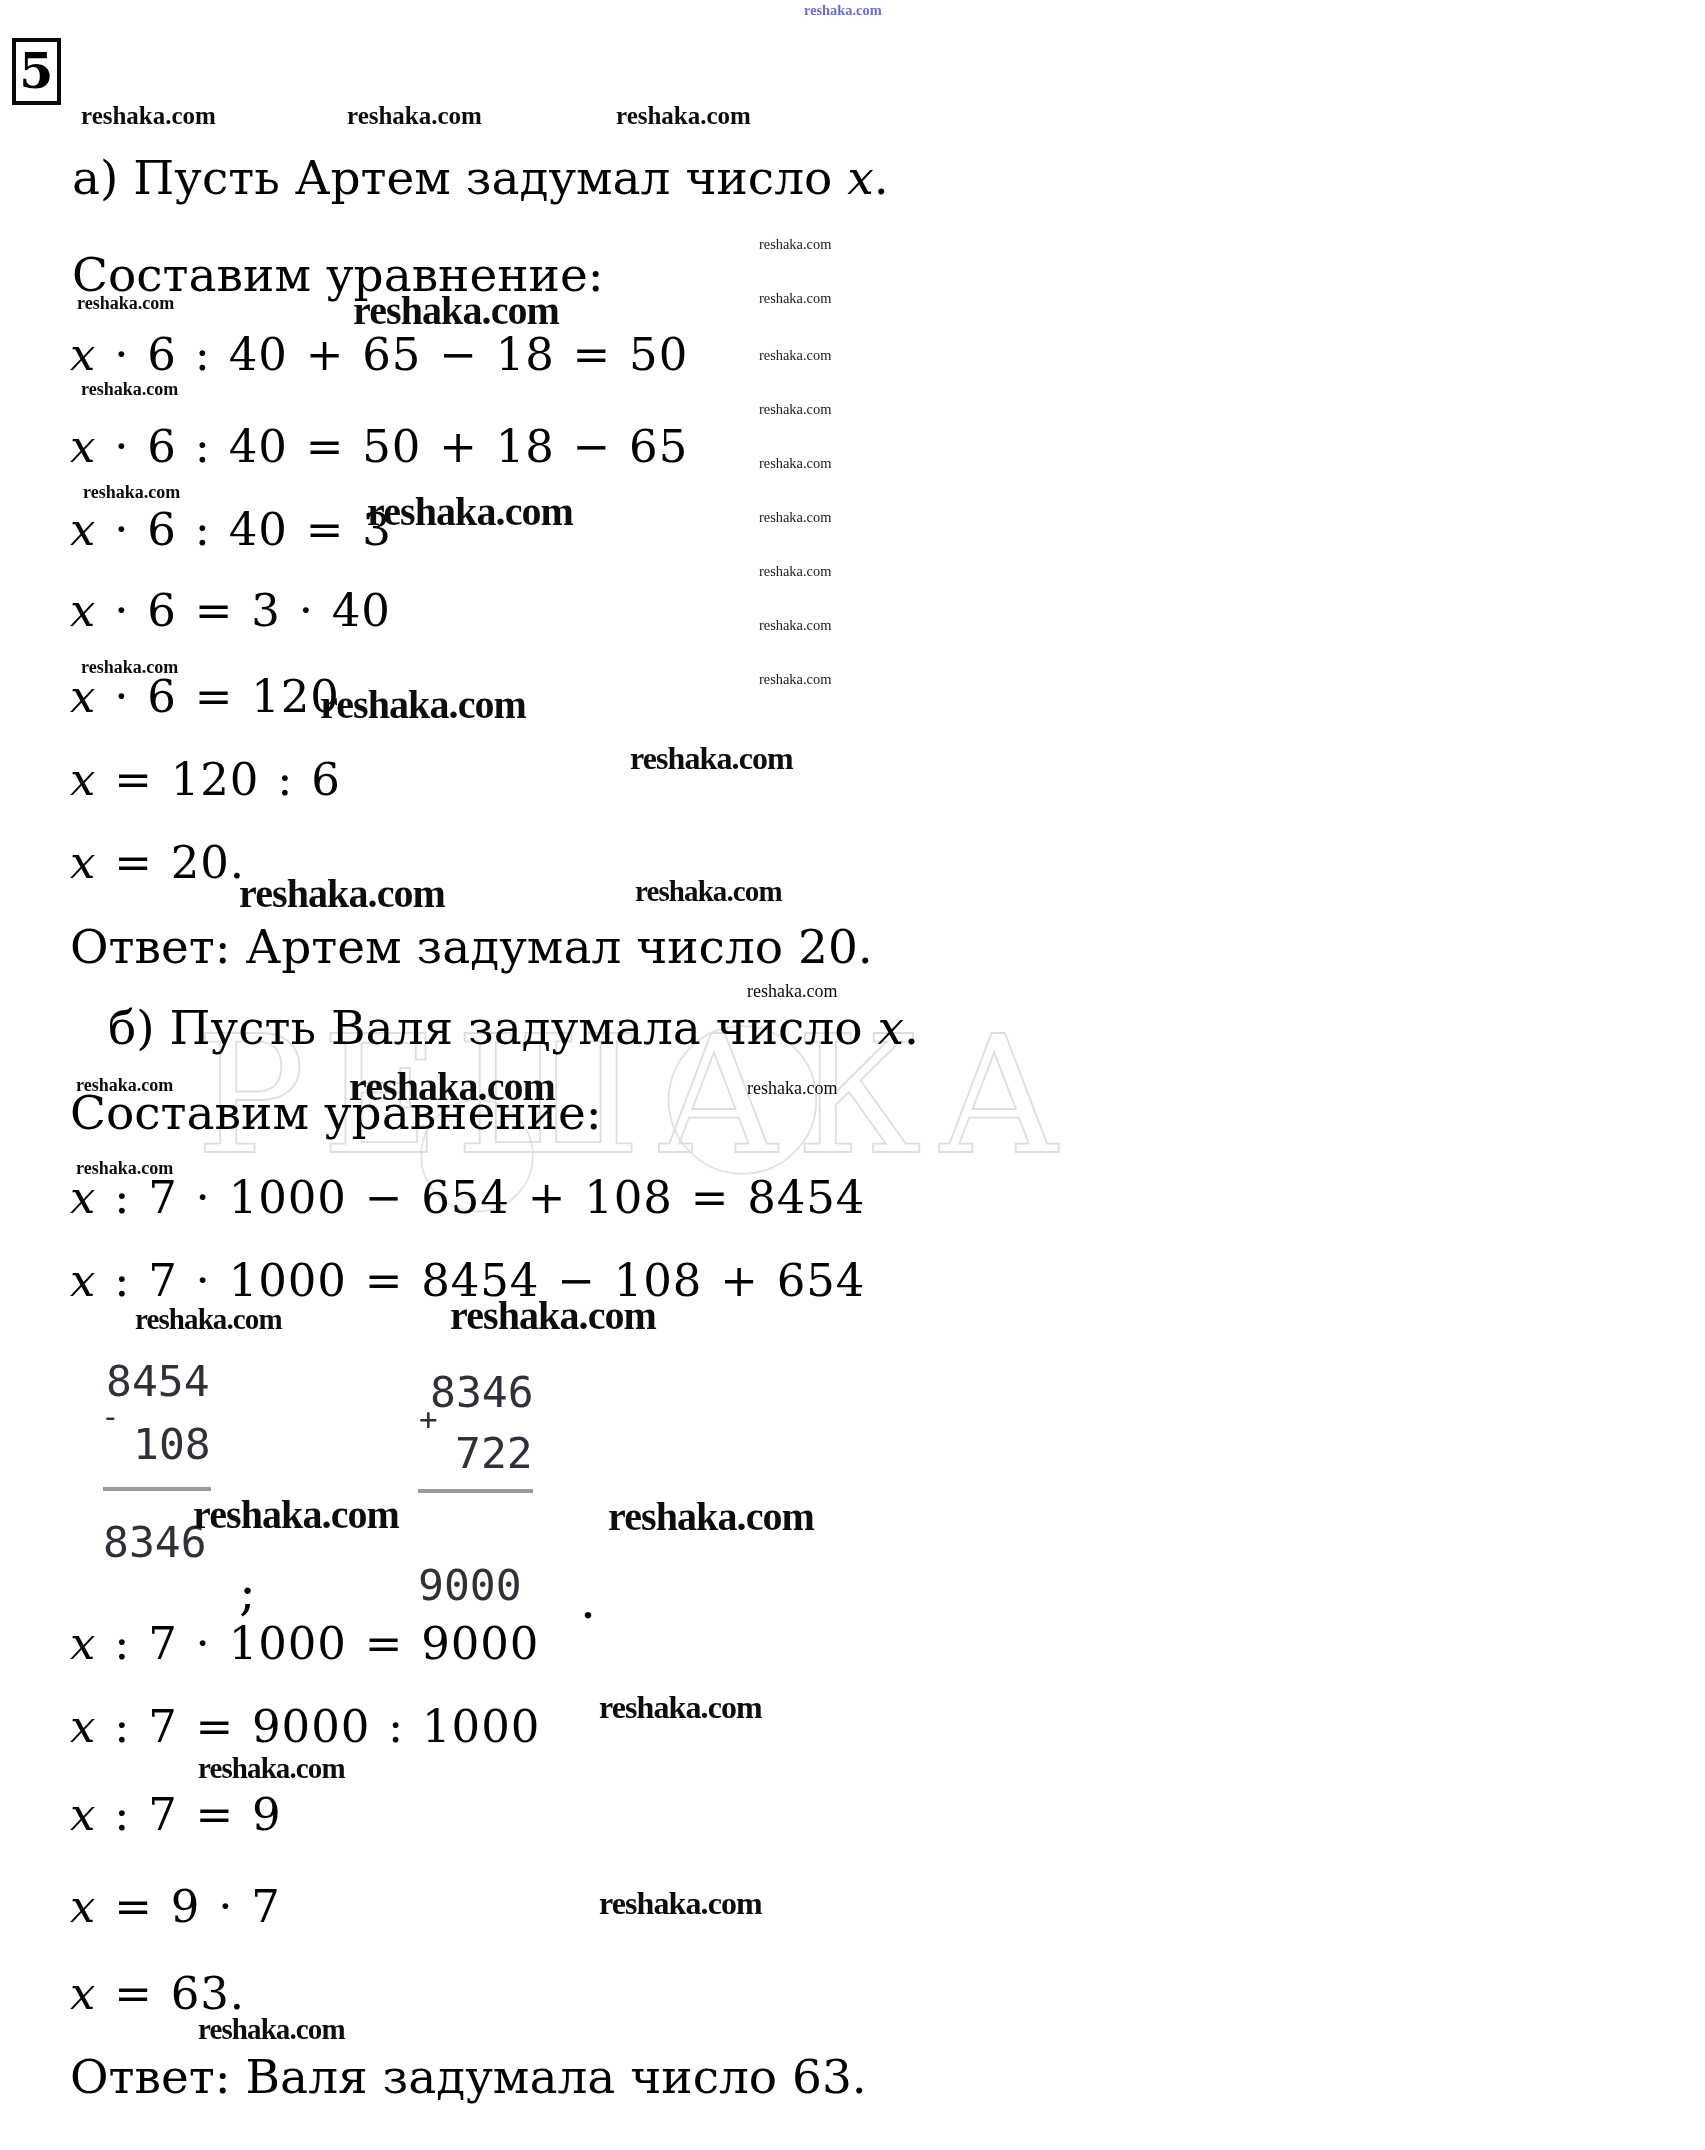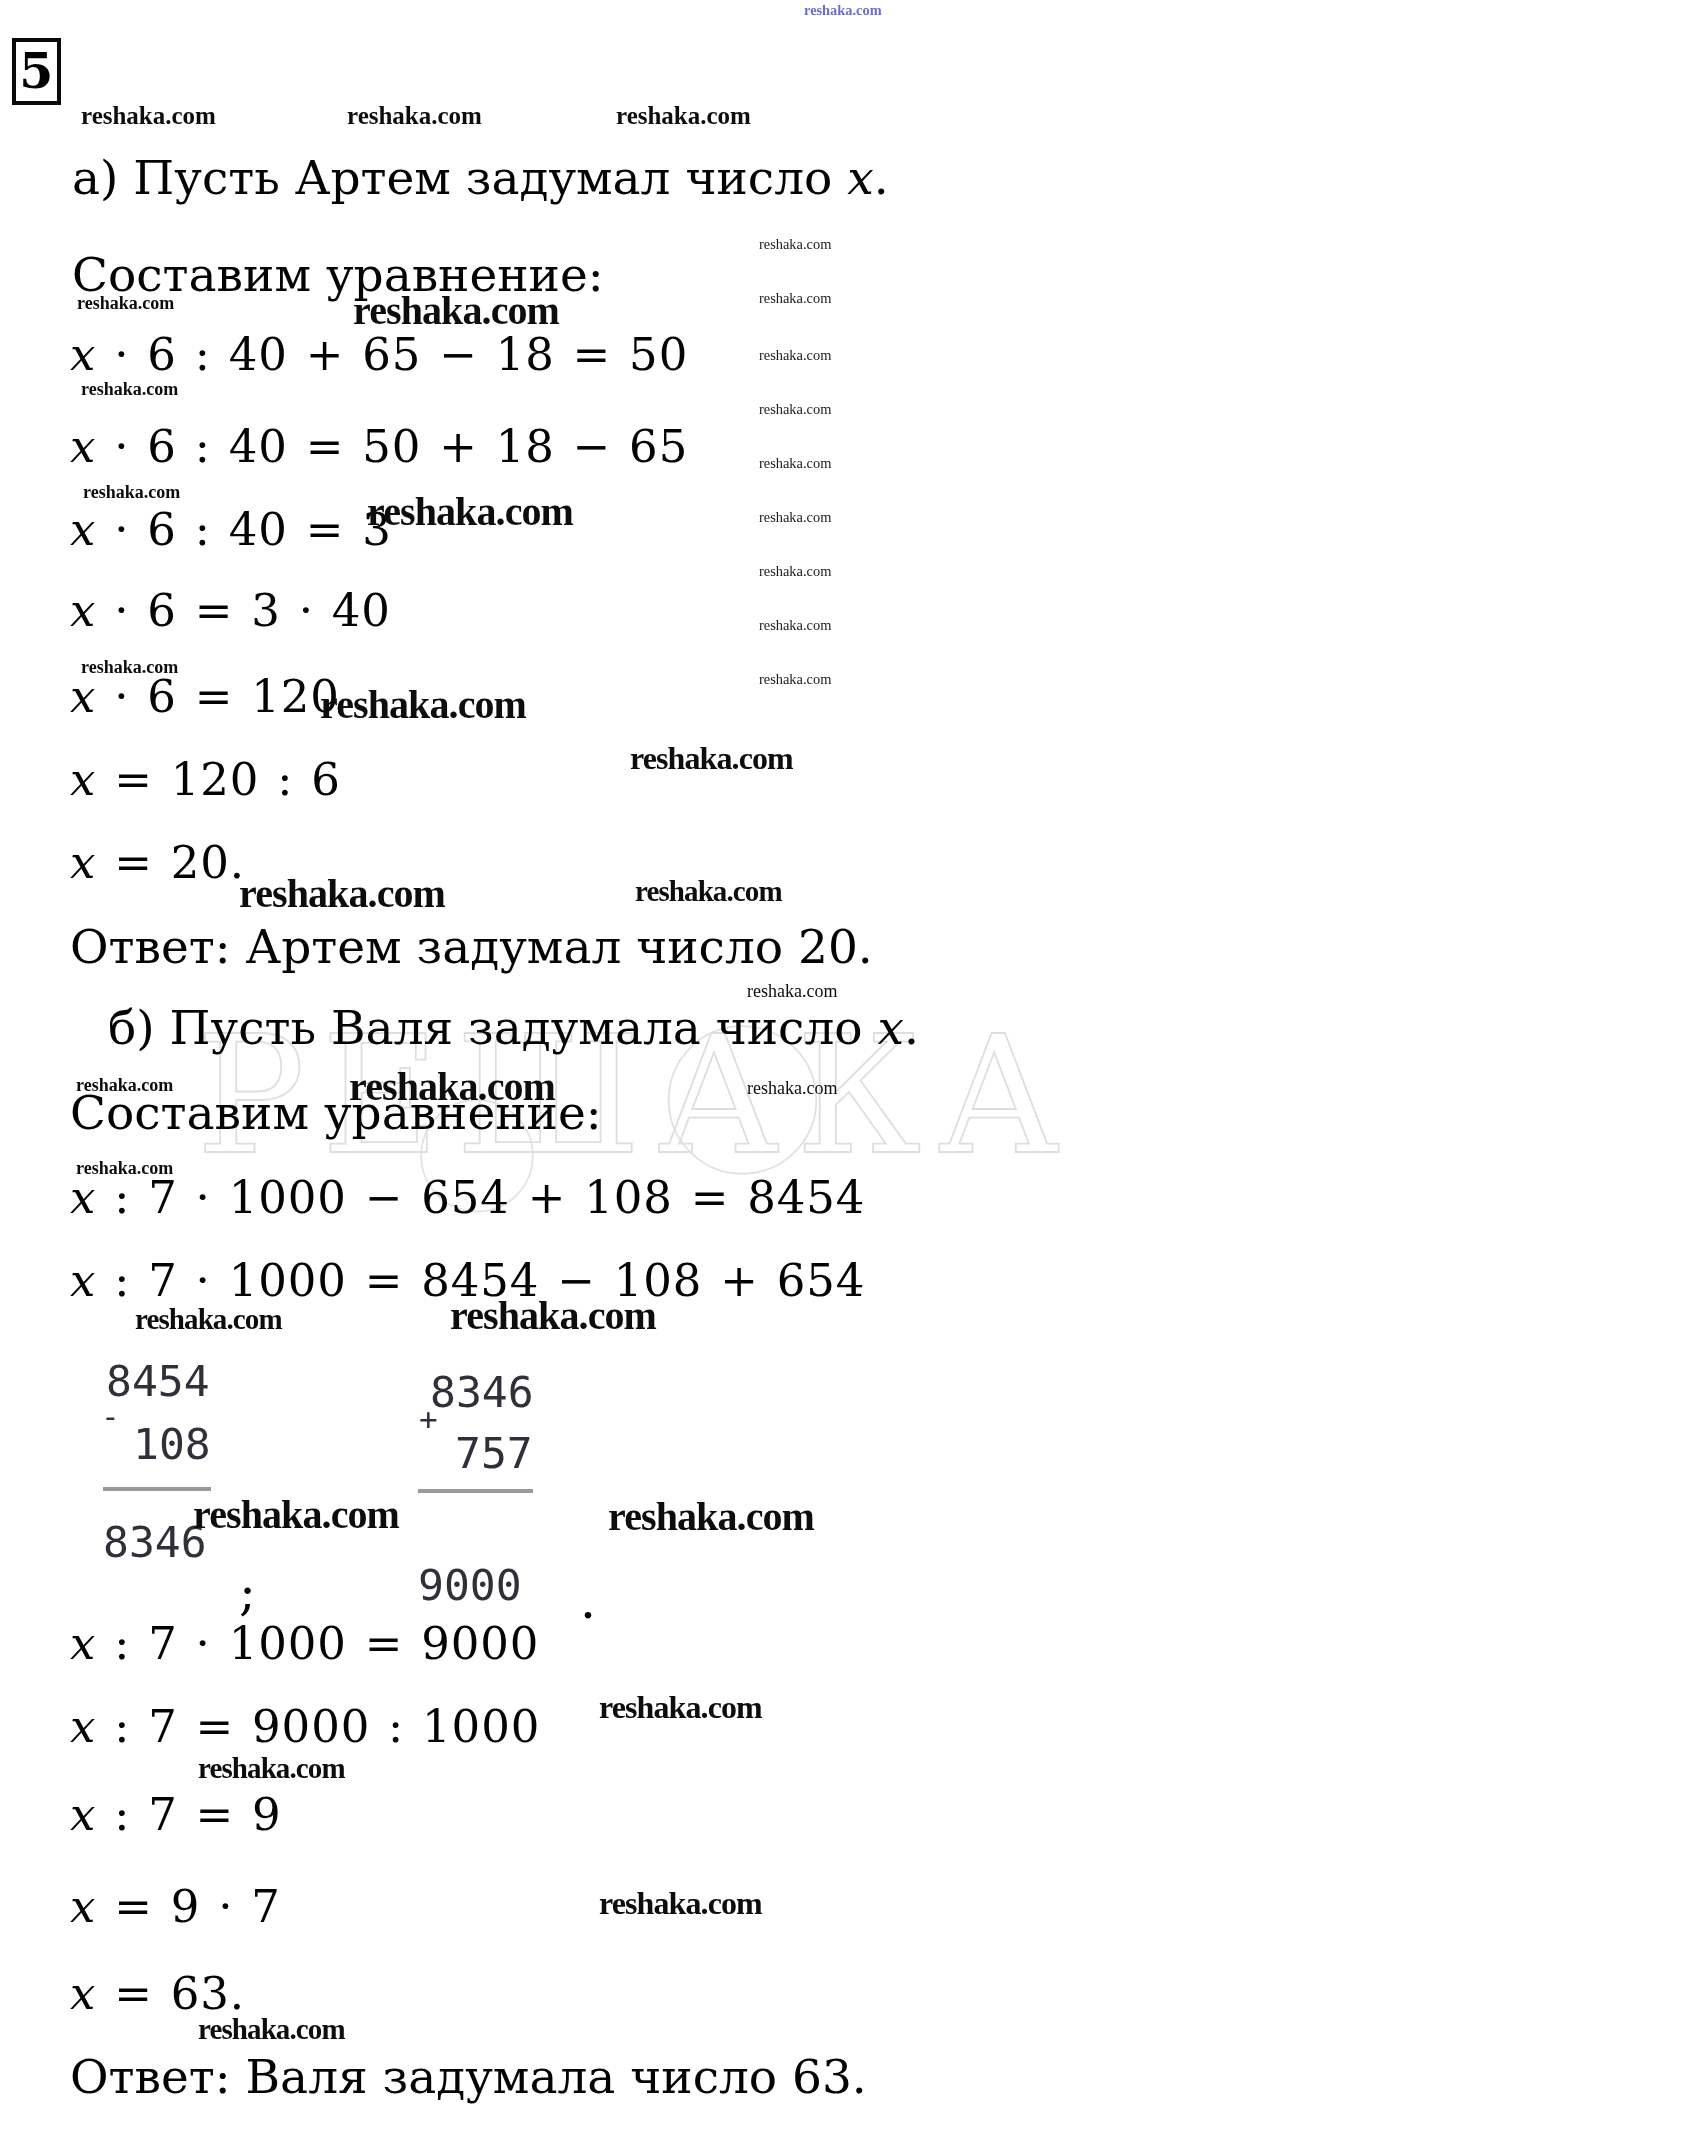--- a/index.html
+++ b/index.html
@@ -109,21 +109,21 @@
 
 <div class="abs mono" style="left:106px;top:1357px;">8454</div>
 <div class="abs mono-sign" style="left:101px;top:1399px;">-</div>
 <div class="abs mono" style="left:133px;top:1420px;">108</div>
 <div class="abs hline" style="left:103px;top:1487px;width:108px;"></div>
 <div class="abs mono" style="left:103px;top:1518px;">8346</div>
 <div class="abs term" style="left:239px;top:1564px;">;</div>
 
 <div class="abs mono" style="left:430px;top:1368px;">8346</div>
 <div class="abs mono-sign" style="left:419px;top:1402px;">+</div>
-<div class="abs mono" style="left:455px;top:1429px;">757</div>
+<div class="abs mono" style="left:455px;top:1429px;">722</div>
 <div class="abs hline" style="left:418px;top:1489px;width:115px;"></div>
 <div class="abs mono" style="left:418px;top:1532px;margin-top:29px;">9000</div>
 <div class="abs term" style="left:580px;top:1573px;">.</div>
 
 <span class="abs wm wm-lg" style="left:193px;top:1492px;">reshaka.com</span>
 <span class="abs wm wm-lg" style="left:608px;top:1494px;">reshaka.com</span>
 
 <div class="abs eq mathify" style="left:70px;top:1618px;"><span class="mvar">x</span> : 7 · 1000 = 9000</div>
 
 <div class="abs eq mathify" style="left:70px;top:1701px;"><span class="mvar">x</span> : 7 = 9000 : 1000</div>

